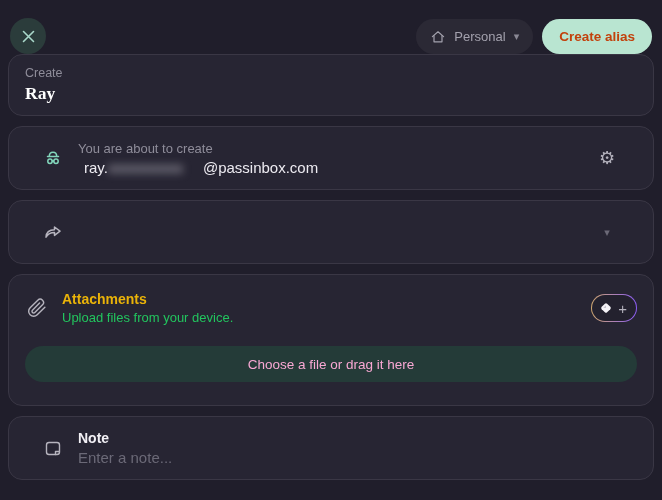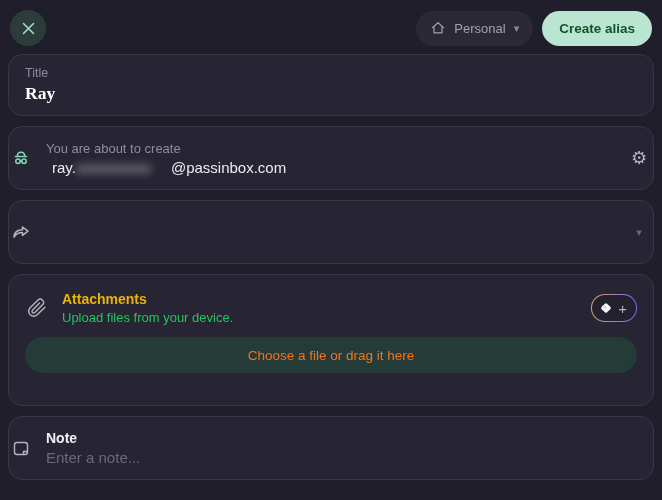--- a/index.html
+++ b/index.html
@@ -9,21 +9,21 @@
     background: #201e2b;
     color: #edebf1;
     overflow: hidden;
   }
   .page { width: 662px; height: 500px; padding: 0 8px; }
 
   
   .topbar {
     height: 54px;
     display: flex;
-    align-items: center;
+    align-items: flex-end;
     padding-top: 2px;
   }
   .close-btn {
     width: 36px; height: 36px;
     border-radius: 50%;
     background: #2b3c3b;
     display: flex; align-items: center; justify-content: center;
     cursor: pointer;
     margin-left: 2px;
   }
@@ -36,21 +36,21 @@
     padding: 0 14px;
     color: #a3a1ad;
     font-size: 13px;
     cursor: pointer;
     margin-right: 9px;
   }
   .vault-caret { font-size: 11px; color: #8a8894; }
   .create-btn {
     height: 35px;
     background: #b9e5d1;
-    color: #14532d;
+    color: #c2410c;
     border: none;
     border-radius: 18px;
     padding: 0 17px;
     font-size: 13.5px;
     font-weight: 600;
     font-family: inherit;
     cursor: pointer;
     margin-right: 2px;
   }
 
@@ -66,21 +66,21 @@
     padding: 11px 16px;
     display: flex; flex-direction: column; justify-content: center; gap: 3px;
     cursor: text;
   }
   .field-label { font-size: 12.5px; color: #8f8d9a; }
   .title-value { font-size: 17.5px; font-weight: 700; color: #ffffff; font-family: Liberation Serif, serif; }
 
   .card-row {
     height: 64px;
     display: flex; align-items: center;
-    padding: 0 0;
+    padding: 0 32px;
   }
   .row-icon {
     width: 24px;
     display: flex; align-items: center; justify-content: center;
     flex-shrink: 0;
     margin-right: 13px;
   }
   .row-texts { display: flex; flex-direction: column; gap: 3px; flex: 1; min-width: 0; }
   .row-label { font-size: 13px; color: #8f8d9a; }
   .row-value { font-size: 15px; color: #edebf1; white-space: nowrap; margin-left: 6px; }
@@ -121,27 +121,27 @@
   }
   .plus-badge {
     height: 26px;
     display: flex; align-items: center; gap: 4px;
     background: #23212e;
     border-radius: 14px;
     padding: 0 9px 0 6px;
   }
   .plus-glyph { color: #b3b1bc; font-size: 15px; line-height: 1; }
   .upload-btn {
-    margin-top: 12px;
+    margin-top: 21px;
     width: 100%;
     height: 36px;
     background: #243b38;
     border: none;
     border-radius: 18px;
-    color: #f97316;
+    color: #f9a8d4;
     font-size: 13.5px;
     font-family: inherit;
     cursor: pointer;
   }
 
   
   .card-note { margin-top: 4px; }
   .note-label { font-size: 14px; font-weight: 600; color: #f2f0f5; }
   .note-placeholder { font-size: 15px; color: #6b6977; }
 
@@ -168,21 +168,21 @@
           <path d="M5 8.3 V16 H15 V8.3"></path>
         </svg>
       </span>
       <span>Personal</span>
       <span class="vault-caret">▾</span>
     </div>
     <button class="create-btn">Create alias</button>
   </div>
 
   <div class="card card-title">
-    <span class="field-label">Title</span>
+    <span class="field-label">Create</span>
     <span class="title-value">Ray</span>
   </div>
 
   <div class="card card-row">
     <span class="row-icon">
       <svg width="22" height="22" viewBox="0 0 22 22" fill="none" stroke="#83d7bc" stroke-width="1.5" stroke-linecap="round" stroke-linejoin="round">
         <path d="M5.5 9.5 H16.5"></path>
         <path d="M7.3 9.3 C7.3 6.6 8.6 5.2 11 5.2 C13.4 5.2 14.7 6.6 14.7 9.3"></path>
         <circle cx="8" cy="14.2" r="2.2"></circle>
         <circle cx="14" cy="14.2" r="2.2"></circle>

